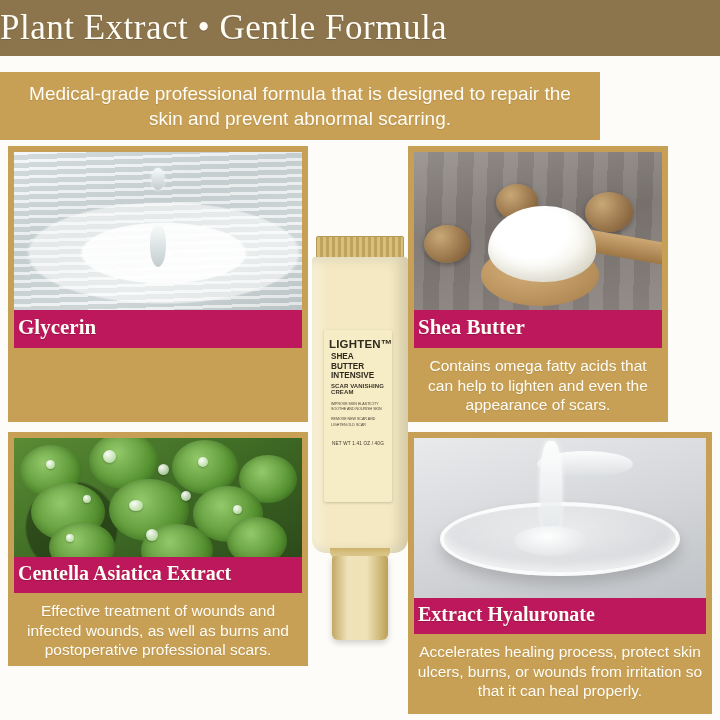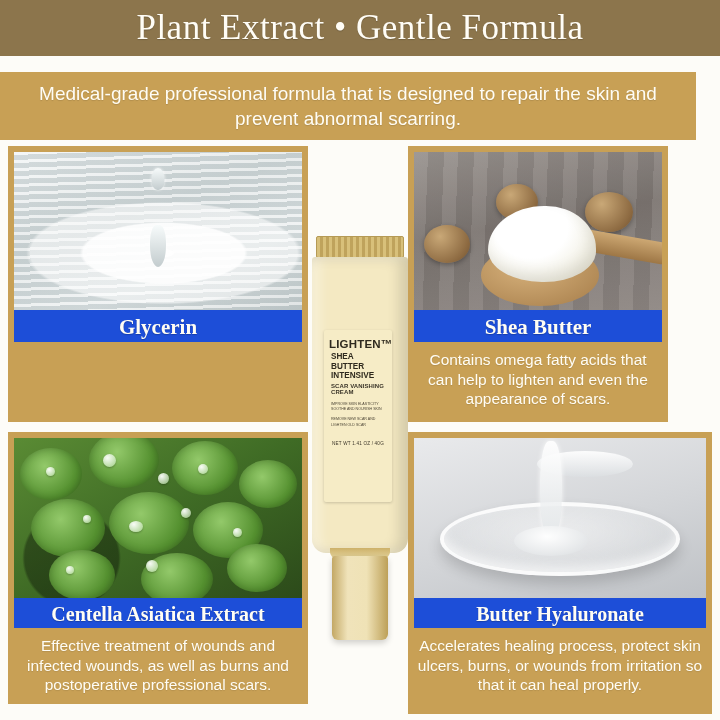--- a/index.html
+++ b/index.html
@@ -8,62 +8,61 @@
     font-family:"Liberation Sans", sans-serif;
     background:#fdfcf8;
     position:relative;
     overflow:hidden;
   }
 
   
   .header-band{
     position:absolute; left:0; top:0; width:720px; height:56px;
     background:#8c754c;
-    display:flex; align-items:center; justify-content:center;
+    display:flex; align-items:center; 
   }
   .header-title{
     font-family:"Liberation Serif", serif;
     font-size:35px; color:#fffdf6; letter-spacing:.5px;
     white-space:nowrap;
     text-shadow:0 1px 1px rgba(0,0,0,.18);
   }
   .subheader-band{
-    position:absolute; left:0; top:72px; width:696px; height:68px;
+    position:absolute; left:0; top:72px; width:600px; height:68px;
     background:#c8a055;
     display:flex; align-items:center; justify-content:center;
   }
   .subheader-text{
     text-align:center; color:#fffdf5; font-size:19px; line-height:1.32;
     font-weight:400; padding:0 24px;
     text-shadow:0 1px 1px rgba(0,0,0,.12);
   }
 
   
   .card{
     position:absolute;
     background:#c8a055;
     padding:6px 6px 0 6px;
     display:flex; flex-direction:column;
     overflow:hidden;
   }
   .card.tl{ left:8px;  top:146px; width:300px; height:276px; }
   .card.tr{ left:408px; top:146px; width:260px; height:276px; }
-  .card.bl{ left:8px;  top:432px; width:300px; height:272px; }
+  .card.bl{ left:8px;  top:432px; width:300px; height:234px; }
   .card.br{ left:408px; top:432px; width:304px; height:282px; }
 
   .card-photo{
     width:100%; height:158px; position:relative; overflow:hidden;
     background:#b9b9b9;
   }
   .card.bl .card-photo{ height:160px; }
   .card.br .card-photo{ height:160px; }
 
   .card-title-band{
-    width:100%; background:#1d4ed8; padding:5px 4px 2px 4px;
-    text-align:center;
+    width:100%; background:#be185d; padding:5px 4px 8px 4px;
   }
   .card-title{
     font-family:"Liberation Serif", serif;
     font-weight:bold; font-size:21px; color:#fffdf4;
     white-space:nowrap;
     text-shadow:0 1px 1px rgba(0,0,0,.22);
   }
   .card.bl .card-title{ font-size:20px; }
   .card.br .card-title{ font-size:20px; }
 
@@ -325,21 +324,21 @@
 <div class="card br">
   <div class="card-photo">
     <div class="ph-gel">
       <div class="pool"></div>
       <div class="dish"></div>
       <div class="stream"></div>
       <div class="blob"></div>
     </div>
   </div>
   <div class="card-title-band">
-    <div class="card-title">Butter Hyaluronate</div>
+    <div class="card-title">Extract Hyaluronate</div>
   </div>
   <div class="card-desc">Accelerates healing process, protect skin ulcers, burns, or wounds from irritation so that it can heal properly.</div>
 </div>
 
 <div class="gutter gut-top"></div>
 <div class="gutter gut-bot"></div>
 
 <div class="tube-wrap">
   <div class="tube-seal"></div>
   <div class="tube-body"></div>

